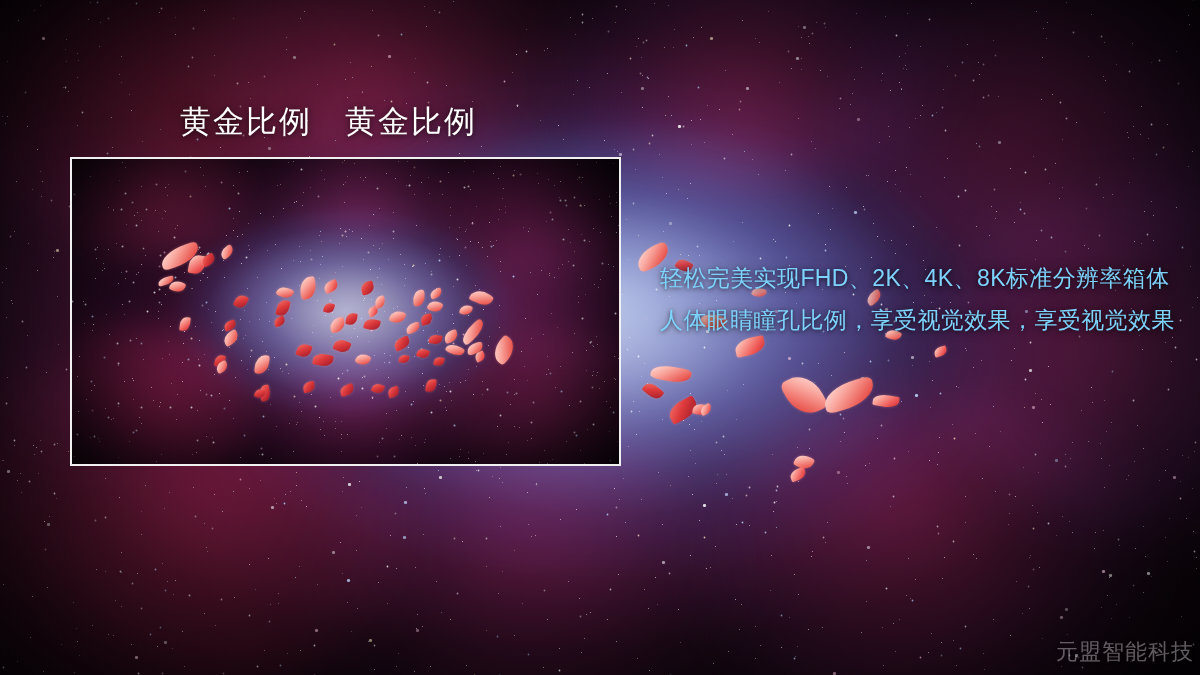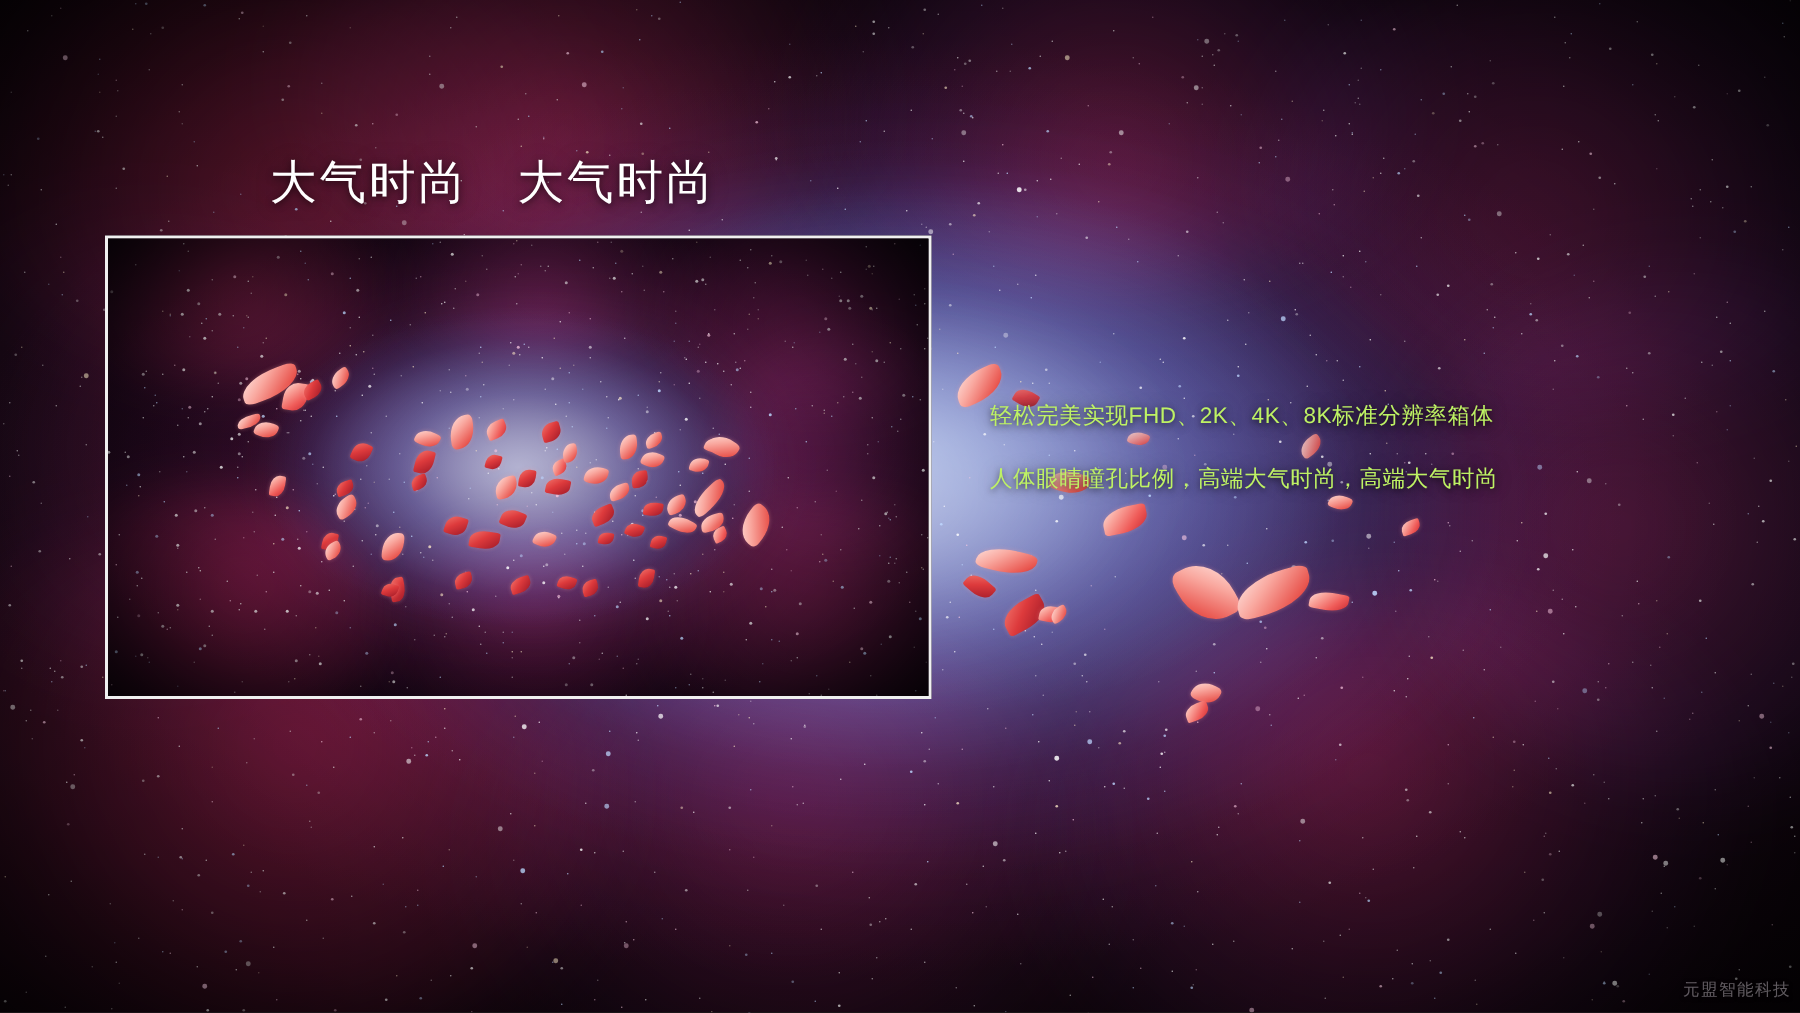--- a/index.html
+++ b/index.html
@@ -162,32 +162,32 @@
     white-space: pre;
     text-shadow: 0 1px 5px rgba(0,0,0,0.58), 0 0 14px rgba(0,0,0,0.35);
   }
   .body-copy {
     position: absolute;
     left: 660px;
     top: 257px;
     width: 530px;
   }
   .body-line {
-    font-size: 15px;
+    font-size: 23px;
     line-height: 42px;
-    color: #bef264;
+    color: #7dd3fc;
     letter-spacing: 0.4px;
     white-space: pre;
     text-shadow: 0 1px 4px rgba(0,0,0,0.62), 0 0 12px rgba(0,0,0,0.40);
   }
   .watermark {
     position: absolute;
     right: 6px;
     bottom: 8px;
-    font-size: 11px;
+    font-size: 22px;
     letter-spacing: 1px;
     color: rgba(225,215,225,0.42);
     text-shadow: 0 1px 3px rgba(0,0,0,0.5);
   }
 </style>
 </head>
 <body>
 
 <div id="slide">
 
@@ -303,21 +303,21 @@
         <div class="petal dark" style="left: 130px; top: 96px; width: 13px; height: 10px; transform: rotate(-28deg);"></div>
         <div class="petal soft" style="left: 419px; top: 182px; width: 26px; height: 18px; transform: rotate(-52deg);"></div>
         <div class="petal soft" style="left: 400px; top: 132px; width: 20px; height: 14px; transform: rotate(34deg);"></div>
         <div class="petal dark" style="left: 357px; top: 176px; width: 13px; height: 9px; transform: rotate(8deg);"></div>
         <div class="petal soft" style="left: 387px; top: 167px; width: 28px; height: 12px; transform: rotate(-42deg);"></div>
         <div class="petal soft" style="left: 374px; top: 186px; width: 18px; height: 10px; transform: rotate(28deg);"></div>
         <div class="petal soft" style="left: 341px; top: 131px; width: 12px; height: 16px; transform: rotate(-6deg);"></div>
       </div>
   </div>
 
-  <div class="slide-title">大气时尚　大气时尚</div>
+  <div class="slide-title">黄金比例　黄金比例</div>
 
   <div class="body-copy">
     <div class="body-line">轻松完美实现FHD、2K、4K、8K标准分辨率箱体</div>
-    <div class="body-line">人体眼睛瞳孔比例，高端大气时尚，高端大气时尚</div>
+    <div class="body-line">人体眼睛瞳孔比例，享受视觉效果，享受视觉效果</div>
   </div>
 
   <div class="watermark">元盟智能科技</div>
 </div>
 
 </body></html>

